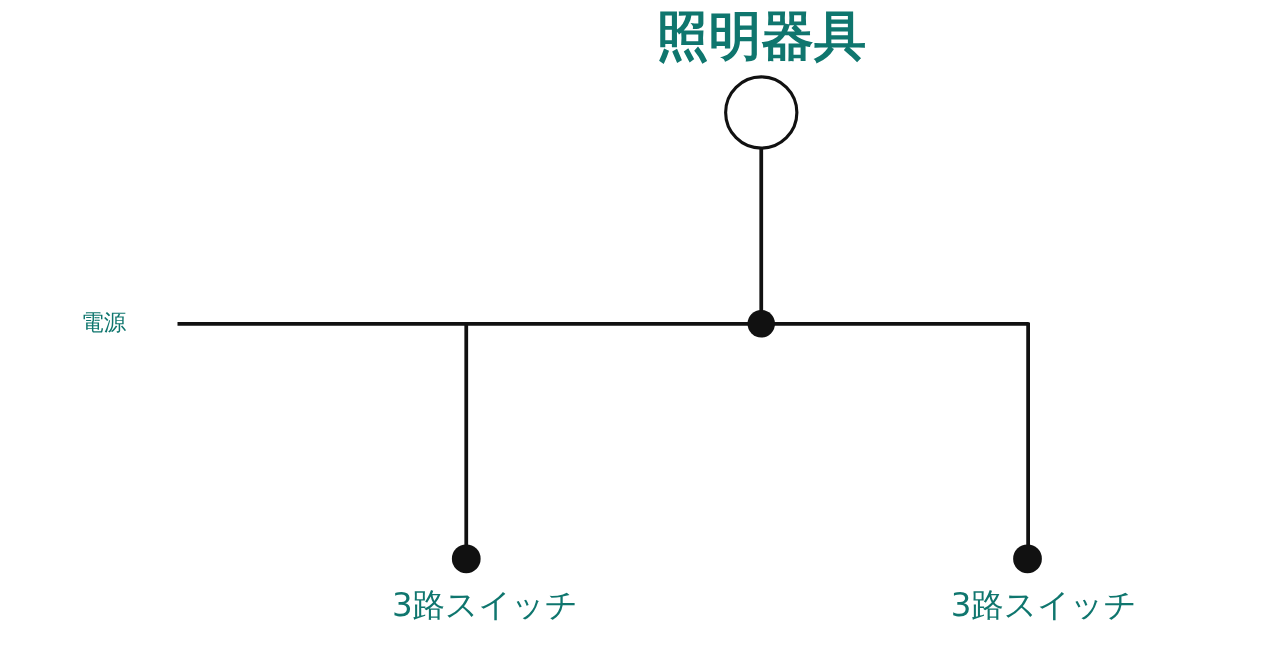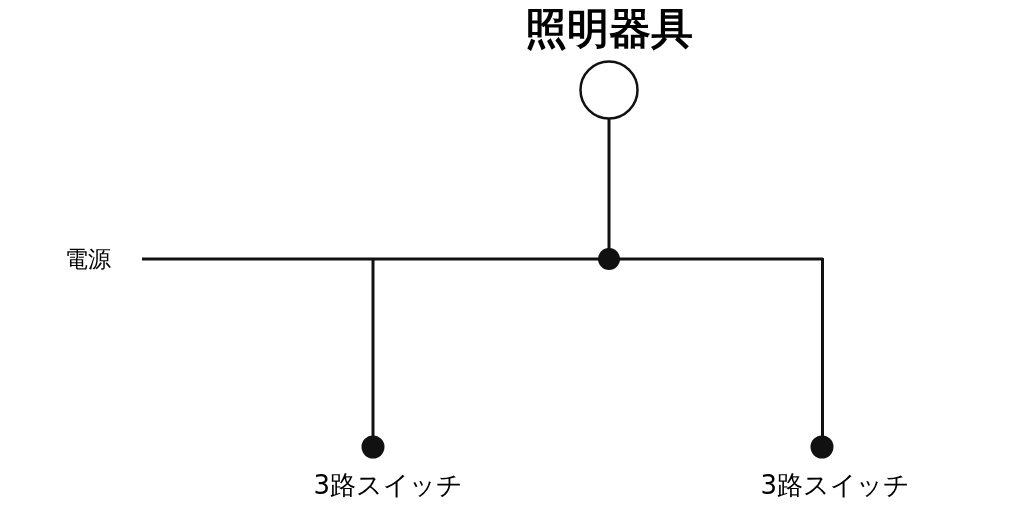--- a/index.html
+++ b/index.html
@@ -23,36 +23,36 @@
     position: absolute;
     left: 0;
     top: 0;
     width: 1024px;
     height: 530px;
     display: block;
   }
   .label {
     position: absolute;
     white-space: nowrap;
-    color: #000000;
+    color: #0f766e;
     line-height: 1;
   }
   .title-wrap {
     position: absolute;
     left: 609px;
     top: 8px;
     transform: translateX(-50%);
     font-size: 42px;
     font-weight: bold;
   }
   .source-label {
     left: 65px;
     top: 259px;
     transform: translateY(-50%);
-    font-size: 23px;
+    font-size: 18px;
     font-weight: normal;
   }
   .switch-label {
     top: 472px;
     font-size: 26px;
     font-weight: normal;
     transform: translateX(-50%);
   }
   .switch-label-left  { left: 388px; }
   .switch-label-right { left: 835px; }

